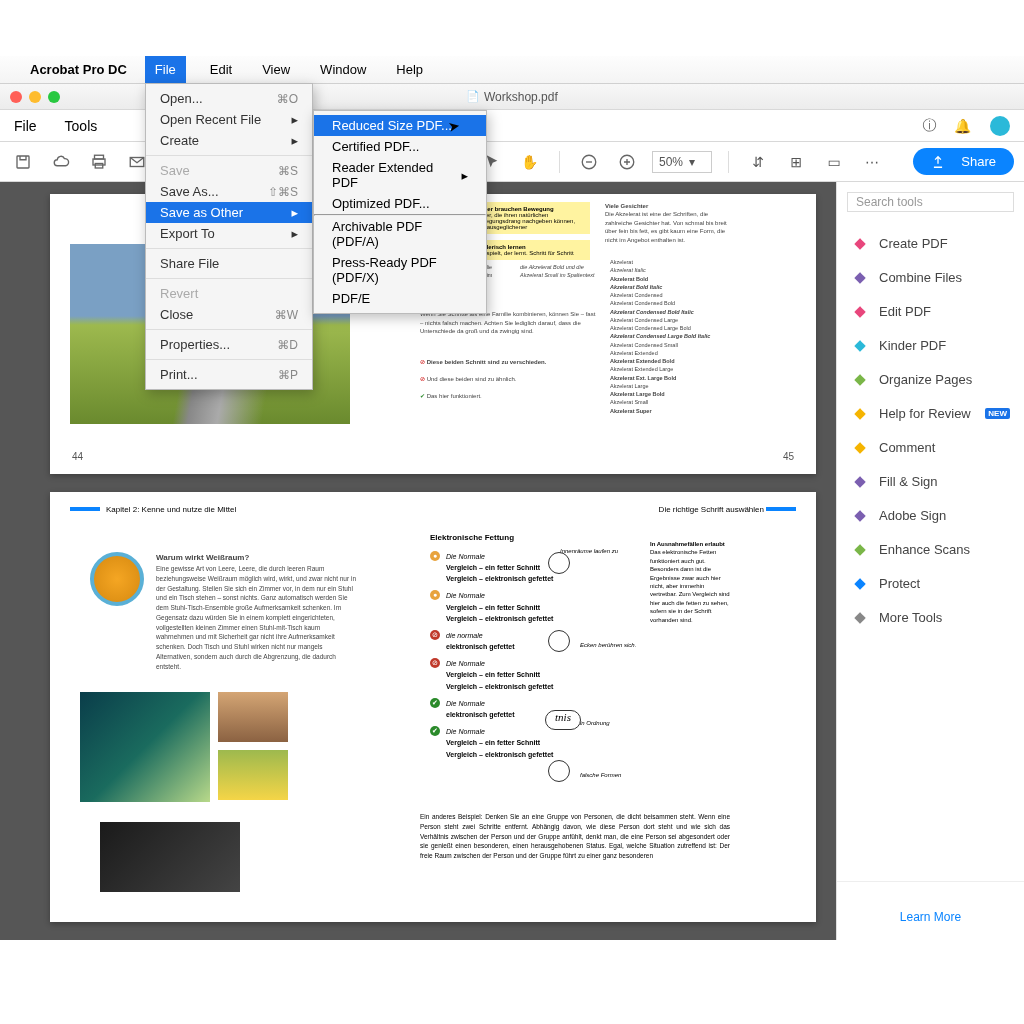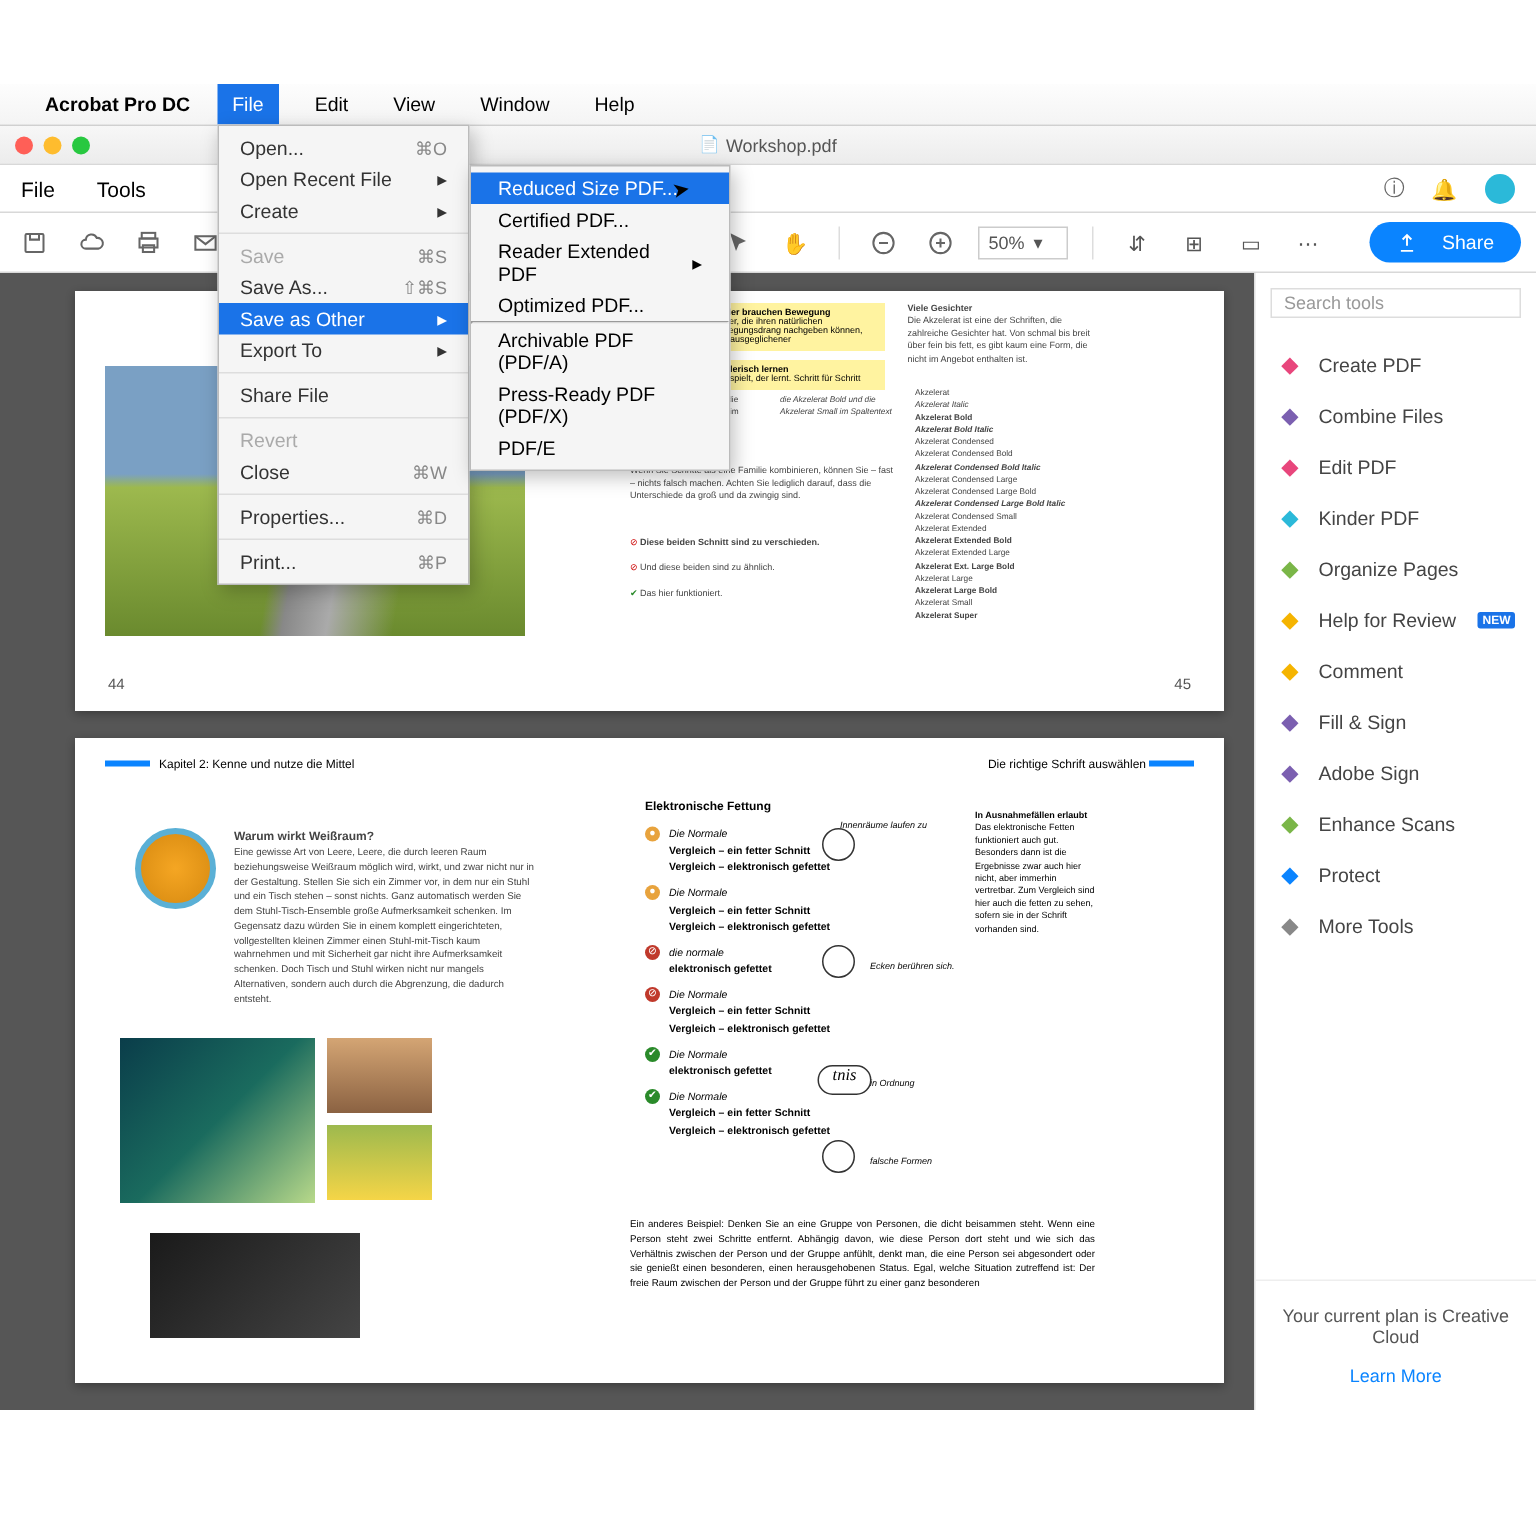--- a/index.html
+++ b/index.html
@@ -383,21 +383,20 @@
           <div class="tool-item">
             <span class="ic" style="color:#0a84ff">◆</span>
             <span>Protect</span>
           </div>
           <div class="tool-item">
             <span class="ic" style="color:#888">◆</span>
             <span>More Tools</span>
           </div>
         </div>
       <div class="planbox">
-        <span>Your current plan is Creative Cloud</span>
         <a>Learn More</a>
       </div>
     </div>
   </div>
 </div>
 
 <div class="dropdown">
   <div class="mi">
       <span>Open...</span>
       <span class="sc">⌘O</span>

